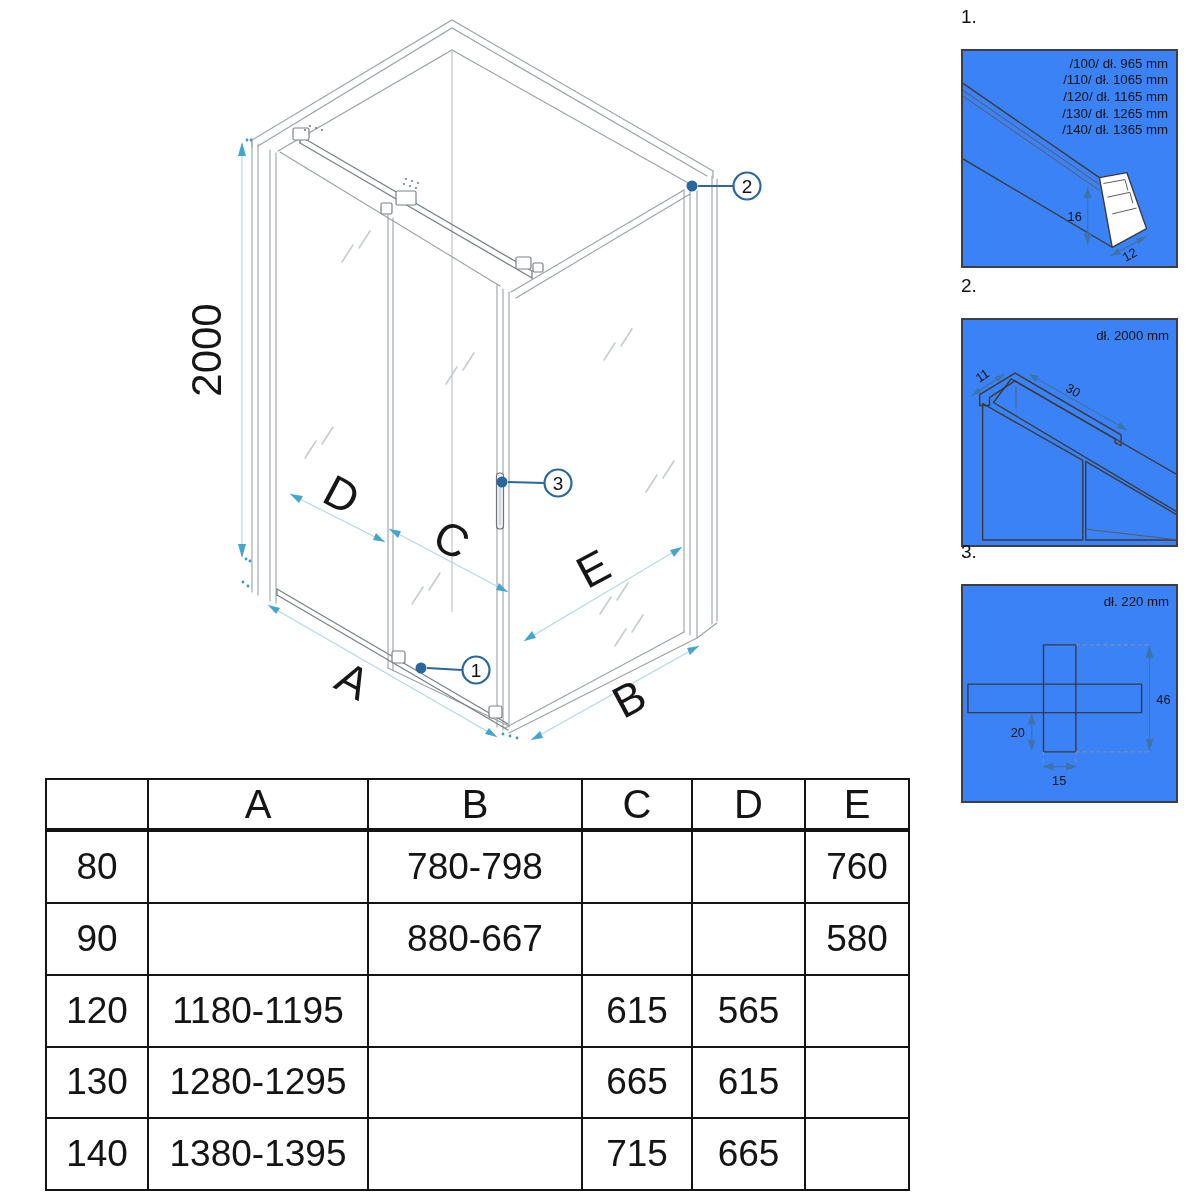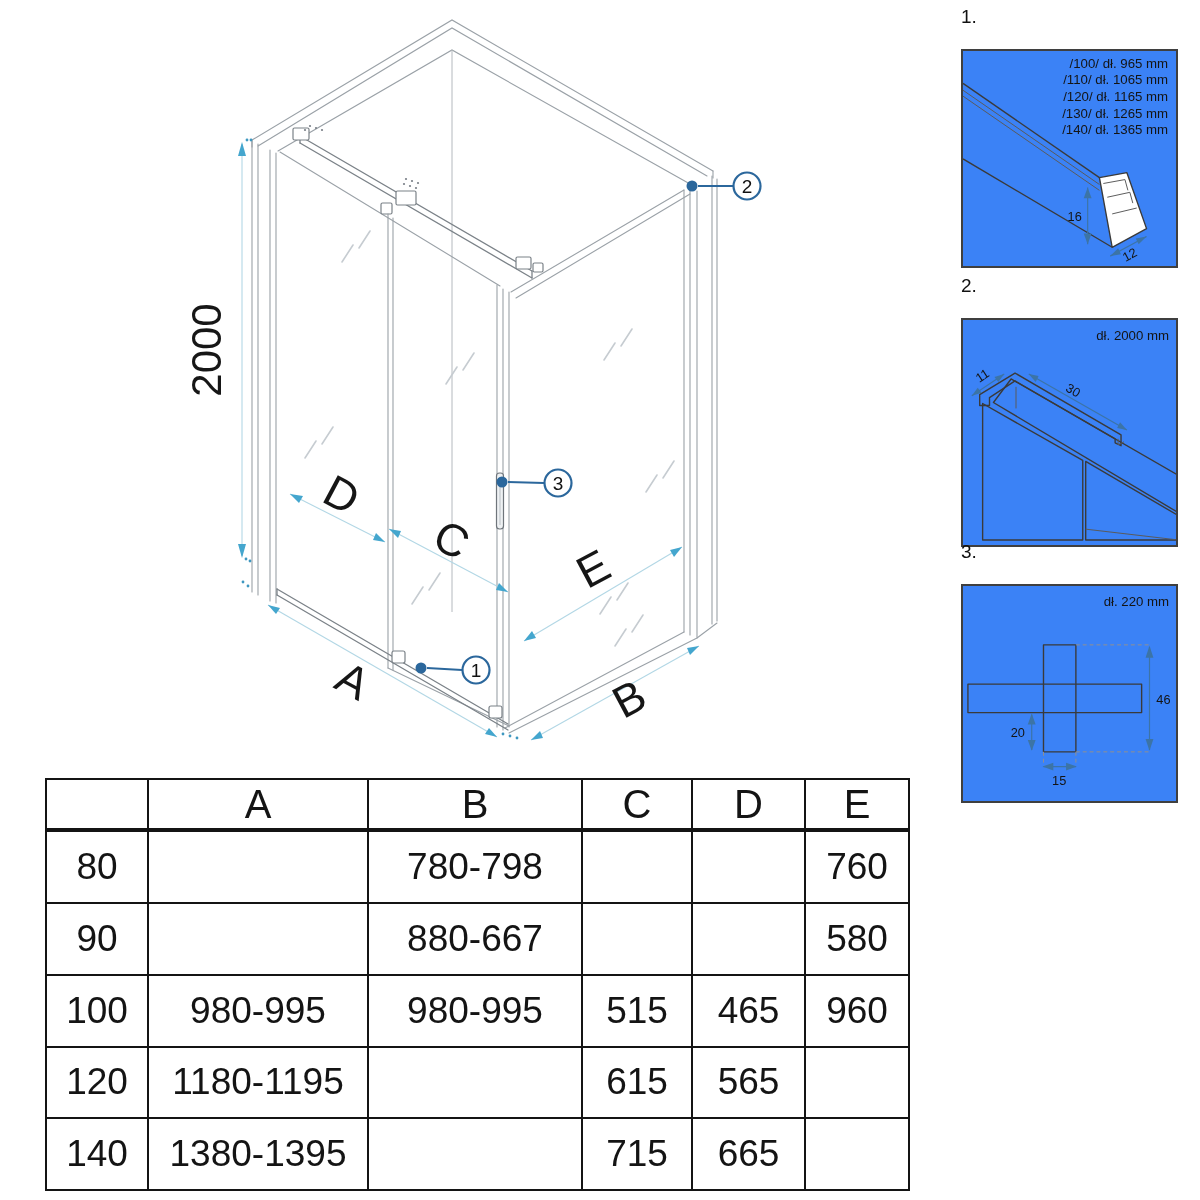--- a/index.html
+++ b/index.html
@@ -350,33 +350,33 @@
       </tr>
       <tr>
         <td>90</td>
         <td></td>
         <td>880-667</td>
         <td></td>
         <td></td>
         <td>580</td>
       </tr>
       <tr>
-        <td>100</td>
-        <td>980-995</td>
-        <td>980-995</td>
-        <td>515</td>
-        <td>465</td>
-        <td>960</td>
-      </tr>
-      <tr>
         <td>120</td>
         <td>1180-1195</td>
         <td></td>
         <td>615</td>
         <td>565</td>
+        <td></td>
+      </tr>
+      <tr>
+        <td>130</td>
+        <td>1280-1295</td>
+        <td></td>
+        <td>665</td>
+        <td>615</td>
         <td></td>
       </tr>
       <tr>
         <td>140</td>
         <td>1380-1395</td>
         <td></td>
         <td>715</td>
         <td>665</td>
         <td></td>
       </tr>

